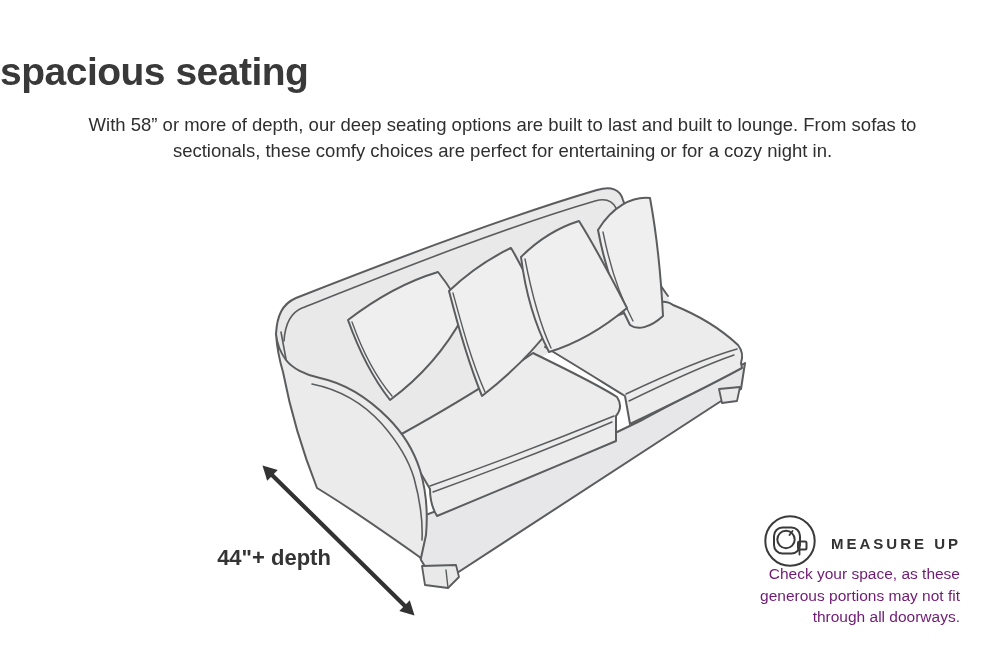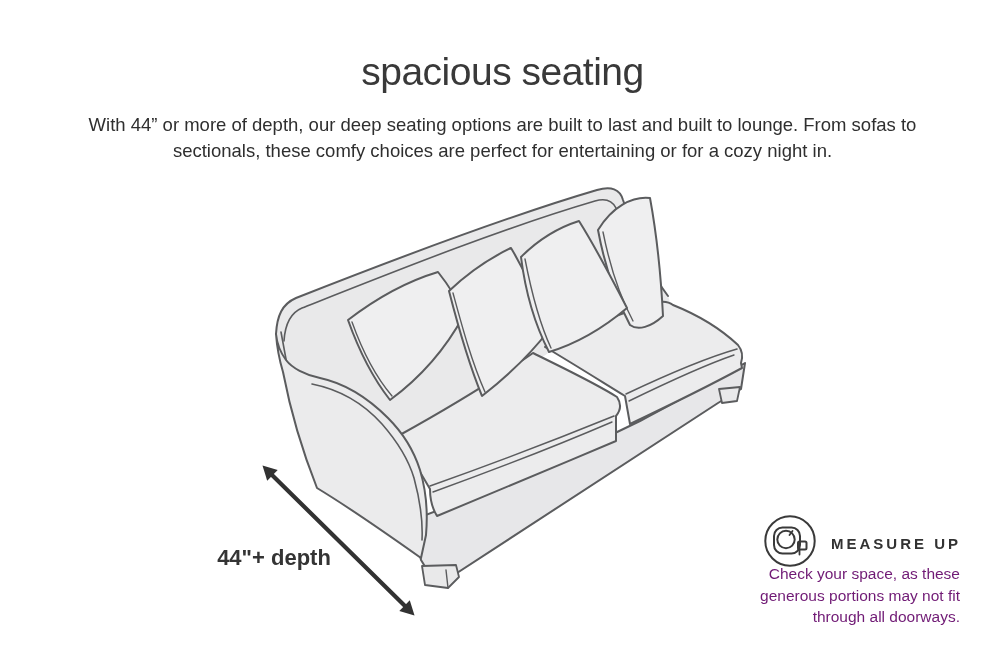--- a/index.html
+++ b/index.html
@@ -2,21 +2,21 @@
 <html><head>
 <meta charset="utf-8">
 <style>
   html,body{margin:0;padding:0;background:#fff;}
   .page{
     position:relative;width:1005px;height:671px;background:#ffffff;
     font-family:"Liberation Sans",sans-serif;overflow:hidden;color:#3a3a3a;
   }
   .page-title{
     position:absolute;top:50px;left:0;width:100%;
-    text-align:center;font-size:39px;font-weight:normal;color:#393939;
+    text-align:left;font-size:39px;font-weight:bold;color:#393939;
     letter-spacing:-0.5px;margin:0;
   }
   .intro-text{
     position:absolute;top:112px;left:50%;transform:translateX(-50%);
     width:840px;text-align:center;font-size:18.5px;line-height:25.5px;
     color:#2f2f2f;margin:0;
   }
   .illustration{position:absolute;left:0;top:0;}
   .depth-text{font-family:"Liberation Sans",sans-serif;font-size:22px;font-weight:bold;fill:#343434;}
   .measure-up{position:absolute;top:514px;right:44px;width:222px;}
@@ -25,21 +25,21 @@
   .mu-title{font-size:15px;font-weight:bold;letter-spacing:3px;color:#323232;white-space:nowrap;}
   .mu-body{margin:-9px 1px 0 0;text-align:right;font-size:15.5px;line-height:21.5px;color:#701a75;}
 </style>
 </head>
 <body>
 
 <div class="page">
 
   <h1 class="page-title">spacious seating</h1>
 
-  <p class="intro-text">With 44” or more of depth, our deep seating options are built to last and built to lounge. From sofas to sectionals, these comfy choices are perfect for entertaining or for a cozy night in.</p>
+  <p class="intro-text">With 58” or more of depth, our deep seating options are built to last and built to lounge. From sofas to sectionals, these comfy choices are perfect for entertaining or for a cozy night in.</p>
 
   <svg class="illustration" width="1005" height="671" viewBox="0 0 1005 671" fill="none" stroke-linecap="round" stroke-linejoin="round">
 
     <g>
       <path fill="#e9e9ea" stroke="none" d="M276,334 C277,316 282,304 296,298 C395,259 505,217 597,190 C611,186 620,189 623,200
            C634,232 648,270 668,296 L672,308 L650,320 L560,345 L450,420 L398,440 L320,470 L298,400 L283,360 Z"></path>
       <path stroke="#5b5c5e" stroke-width="2" d="M276,334 C277,316 282,304 296,298 C395,259 505,217 597,190 C611,186 620,189 623,200
            C634,232 648,270 668,296"></path>
       <path stroke="#5b5c5e" stroke-width="1.6" d="M281,332 L288,370"></path>
       <path stroke="#5b5c5e" stroke-width="1.6" d="M284,341 C285,325 290,313 302,308 C398,270 503,228 595,201 C605,198 612,200 616,208 C622,225 630,248 639,270"></path>

